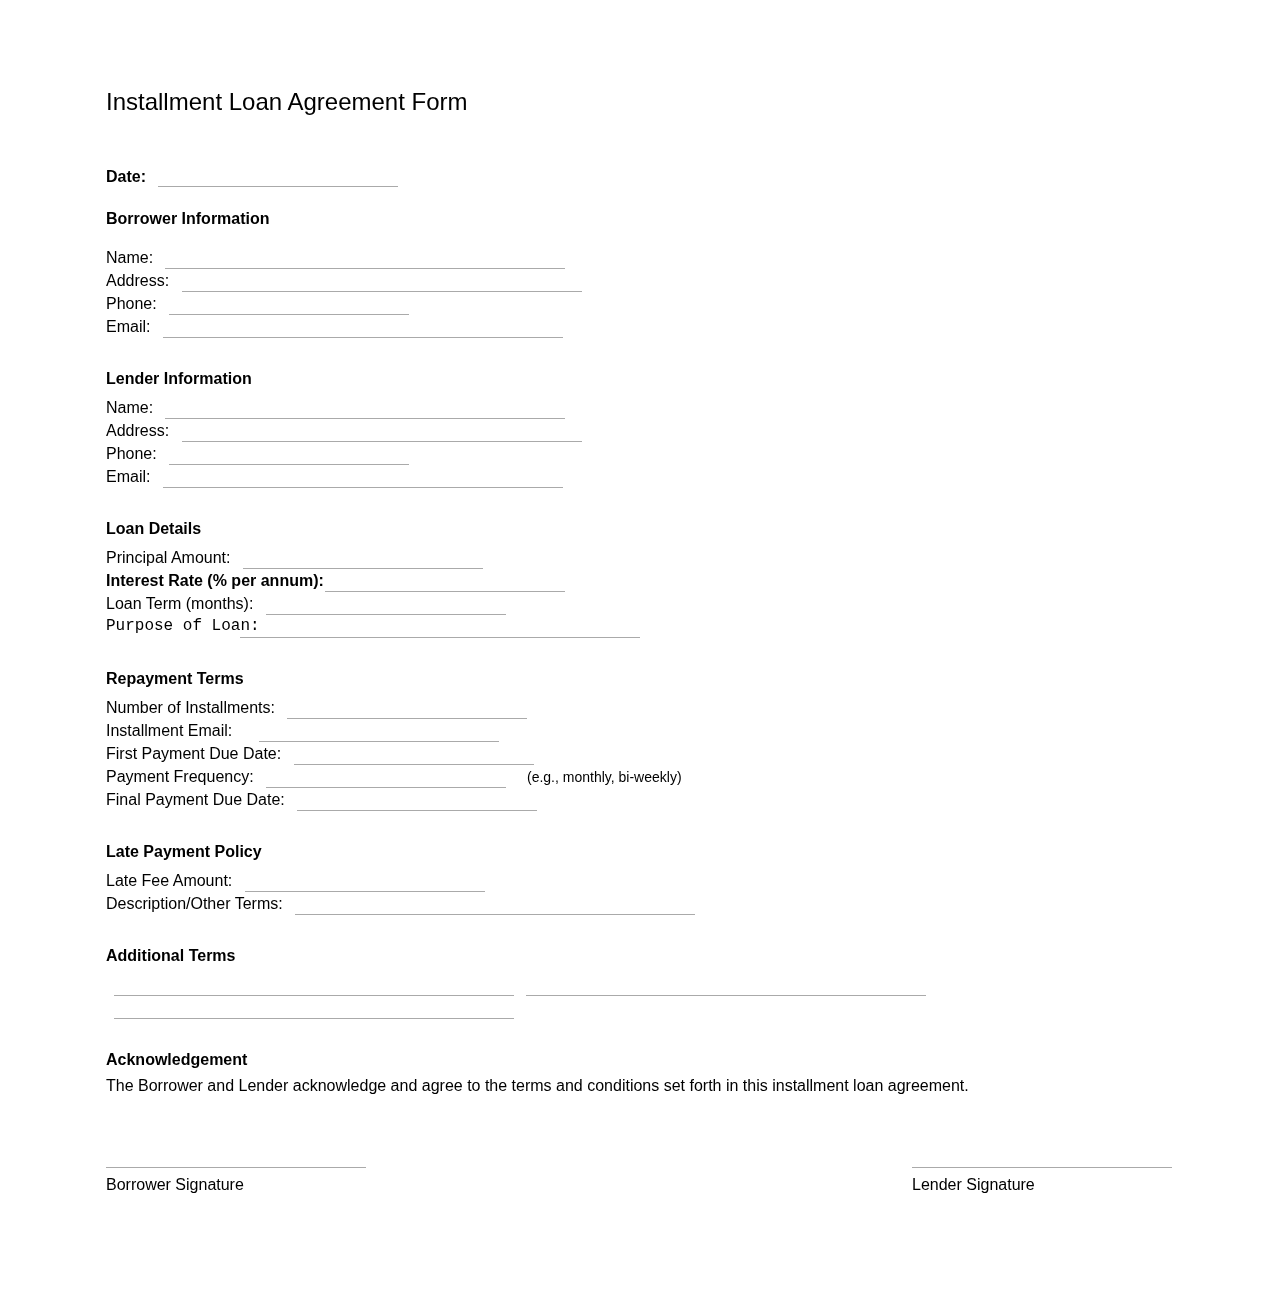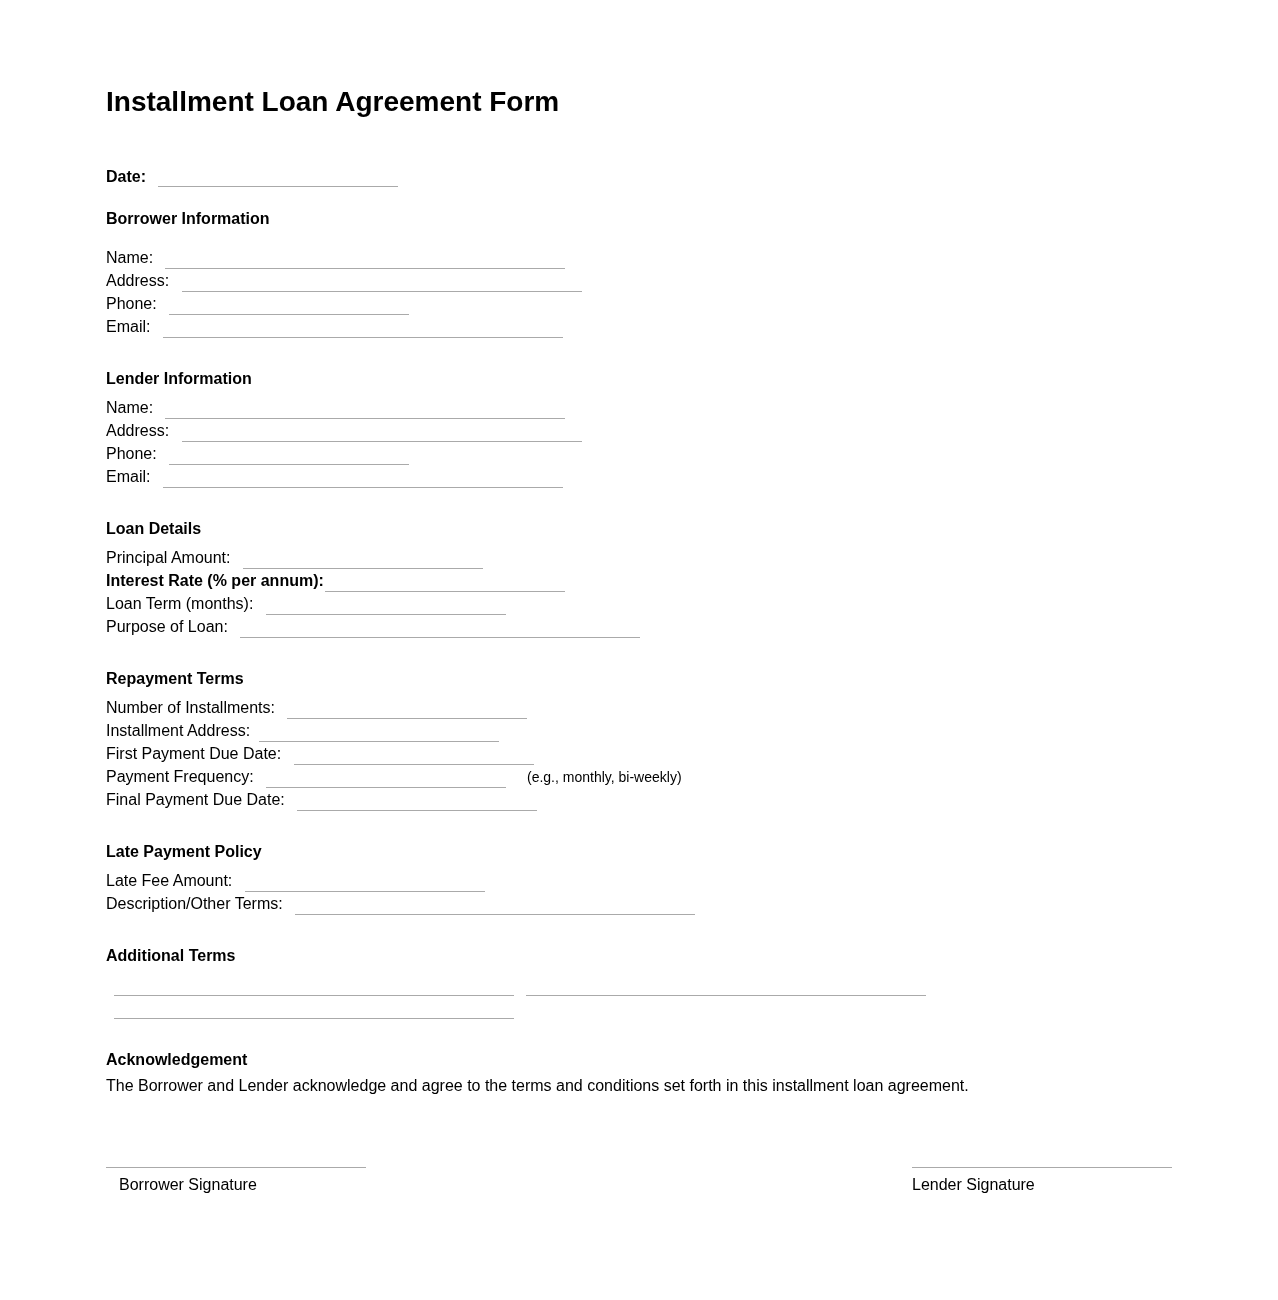--- a/index.html
+++ b/index.html
@@ -1,18 +1,18 @@
 <!DOCTYPE html>
 <html><head>
 <meta charset="utf-8">
 <style>
   html, body { margin:0; padding:0; background:#ffffff; }
   body { width:1278px; height:1300px; font-family:"Liberation Sans", sans-serif; color:#000; position:relative; }
   .page { position:absolute; left:106px; top:0; width:1066px; }
-  h1 { position:absolute; top:84px; left:0; margin:0; font-size:28px; font-weight:bold; line-height:36px; white-space:nowrap; }
+  h1 { position:absolute; top:84px; left:0; margin:0; font-size:24px; font-weight:normal; line-height:36px; white-space:nowrap; }
   .row { position:absolute; left:0; height:23px; font-size:16px; line-height:23px; white-space:nowrap; }
   .field { position:absolute; height:0; border-bottom:1px solid #aaaaaa; }
   .heading { position:absolute; left:0; font-size:16px; font-weight:bold; line-height:20px; white-space:nowrap; }
   .bold { font-weight:bold; }
   .note { position:absolute; font-size:14px; line-height:20px; white-space:nowrap; }
   .para { position:absolute; left:0; font-size:16px; line-height:20px; white-space:nowrap; }
   .sig-line { position:absolute; height:0; border-top:1px solid #aaaaaa; width:260px; }
   .sig-label { position:absolute; font-size:16px; line-height:20px; white-space:nowrap; }
 </style>
 </head>
@@ -44,27 +44,27 @@
   <div class="row" style="top:465px;">Email:</div>
   <div class="field" style="top:487px; left:57px; width:400px;"></div>
 
   <div class="heading" style="top:519px;">Loan Details</div>
   <div class="row" style="top:546px;">Principal Amount:</div>
   <div class="field" style="top:568px; left:137px; width:240px;"></div>
   <div class="row" style="top:569px;font-weight:bold;">Interest Rate (% per annum):</div>
   <div class="field" style="top:591px; left:219px; width:240px;"></div>
   <div class="row" style="top:592px;">Loan Term (months):</div>
   <div class="field" style="top:614px; left:160px; width:240px;"></div>
-  <div class="row" style="top:615px;">Purpose of Loan:</div>
+  <div class="row" style="top:615px;font-family:Liberation Mono, monospace;">Purpose of Loan:</div>
   <div class="field" style="top:637px; left:134px; width:400px;"></div>
 
   <div class="heading" style="top:669px;">Repayment Terms</div>
   <div class="row" style="top:696px;">Number of Installments:</div>
   <div class="field" style="top:718px; left:181px; width:240px;"></div>
-  <div class="row" style="top:719px;">Installment Address:</div>
+  <div class="row" style="top:719px;">Installment Email:</div>
   <div class="field" style="top:741px; left:153px; width:240px;"></div>
   <div class="row" style="top:742px;">First Payment Due Date:</div>
   <div class="field" style="top:764px; left:188px; width:240px;"></div>
   <div class="row" style="top:765px;">Payment Frequency:</div>
   <div class="field" style="top:787px; left:160px; width:240px;"></div>
   <div class="note" style="top:767px; left:421px;">(e.g., monthly, bi-weekly)</div>
   <div class="row" style="top:788px;">Final Payment Due Date:</div>
   <div class="field" style="top:810px; left:191px; width:240px;"></div>
 
   <div class="heading" style="top:842px;text-align:right;">Late Payment Policy</div>
@@ -75,16 +75,16 @@
 
   <div class="heading" style="top:946px;">Additional Terms</div>
   <div class="field" style="top:995px; left:8px; width:400px;"></div>
   <div class="field" style="top:995px; left:420px; width:400px;"></div>
   <div class="field" style="top:1018px; left:8px; width:400px;"></div>
 
   <div class="heading" style="top:1050px;">Acknowledgement</div>
   <div class="para" style="top:1076px;">The Borrower and Lender acknowledge and agree to the terms and conditions set forth in this installment loan agreement.</div>
 
   <div class="sig-line" style="top:1167px; left:0;"></div>
-  <div class="sig-label" style="top:1175px; left:0;margin-left:13px;">Borrower Signature</div>
+  <div class="sig-label" style="top:1175px; left:0;">Borrower Signature</div>
   <div class="sig-line" style="top:1167px; left:806px;"></div>
   <div class="sig-label" style="top:1175px; left:806px;">Lender Signature</div>
 </div>
 
 </body></html>

